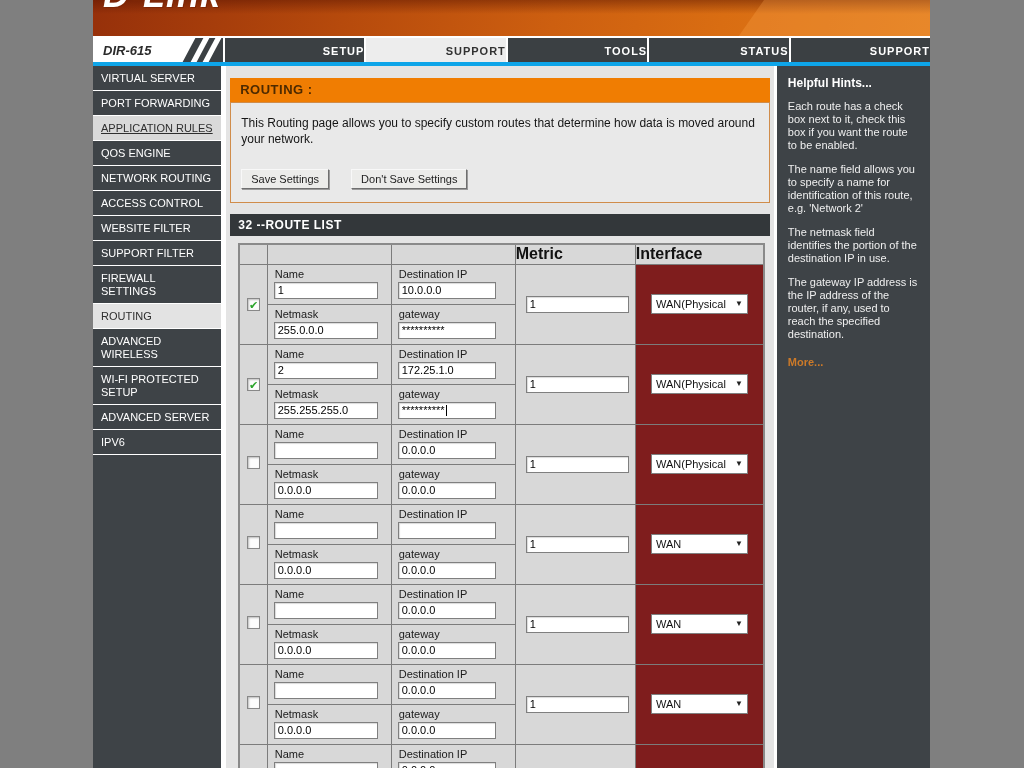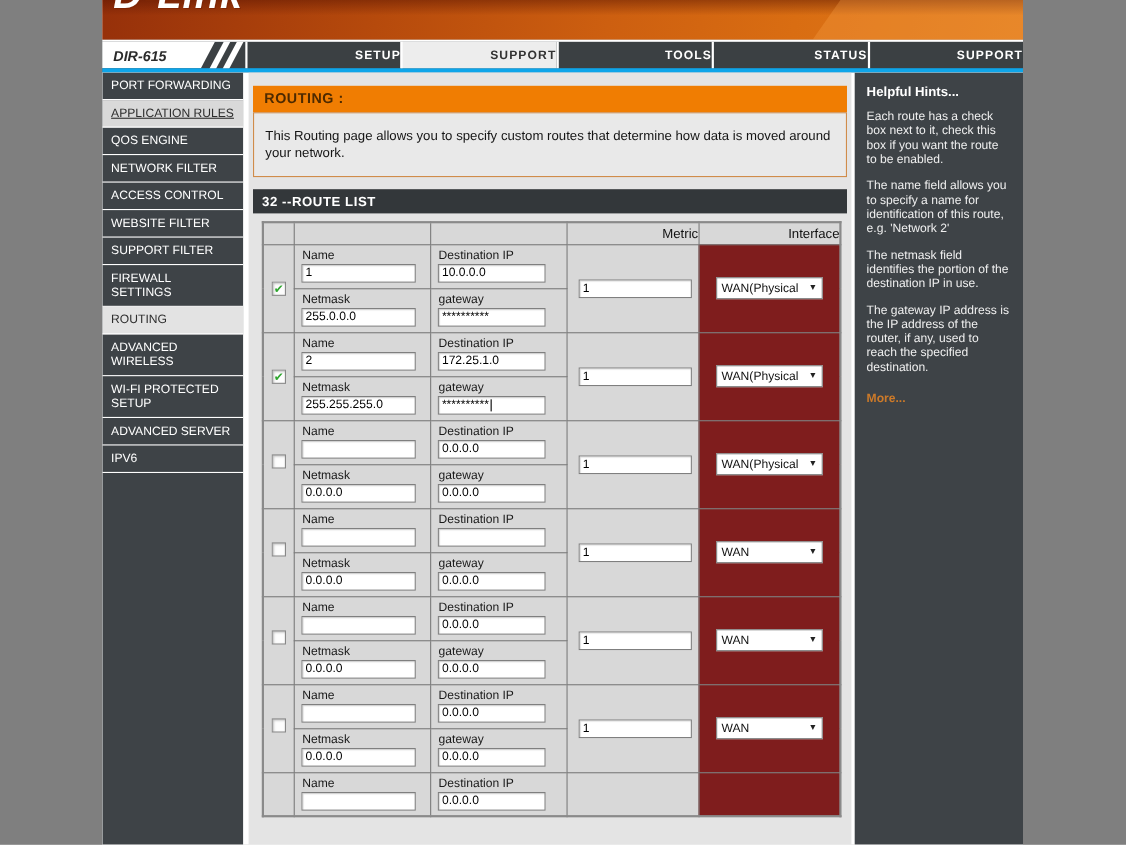--- a/index.html
+++ b/index.html
@@ -54,21 +54,21 @@
   .btn-row{margin-top:22px;display:flex;gap:22px;}
   .btn{font-family:"Liberation Sans","DejaVu Sans",sans-serif;font-size:11px;color:#1e1e1e;background:#ececea;
     border:1px solid;border-color:#f8f8f8 #6f6f6f #6f6f6f #f8f8f8;box-shadow:1px 1px 0 #9b9b9b;
     padding:3px 9px;cursor:pointer;}
   .routelist-bar{margin-top:11px;height:22px;background:var(--bar-dark);color:#fff;font-size:12px;font-weight:bold;
     line-height:22px;padding-left:8px;letter-spacing:.5px;}
 
   
   table.routes{margin:7px 0 0 8px;border-collapse:collapse;background:#d8d8d8;border:2px solid #8a8a8a;}
   table.routes th,table.routes td{border:1px solid #7c7c7c;}
-  table.routes th{height:20px;font-size:12px;font-weight:normal;color:#111;background:#d8d8d8;text-align:right;}
+  table.routes th{height:20px;font-size:16px;font-weight:bold;color:#111;background:#d8d8d8;text-align:left;}
   td.cb-cell{text-align:center;vertical-align:middle;background:#d8d8d8;}
   td.field-cell{vertical-align:top;padding:2px 4px 3px 6px;background:#d8d8d8;height:40px;}
   .flabel{font-size:11px;color:#1a1a1a;margin:1px 0 2px 1px;}
   .tin{display:block;width:104px;height:17px;border:1px solid #7f7f7f;background:#fff;font-size:11px;
     padding:1px 3px;font-family:"Liberation Sans","DejaVu Sans",sans-serif;box-shadow:inset 1px 1px 1px rgba(0,0,0,.15);}
   td.dest-cell .tin{width:98px;}
   td.metric-cell{vertical-align:middle;padding-left:10px;background:#d8d8d8;}
   td.metric-cell .tin{width:103px;}
   td.iface-cell{vertical-align:middle;text-align:center;background:#7f1d1d;}
   .select{display:inline-flex;width:97px;height:20px;border:1px solid #7f7f7f;background:#fff;
@@ -110,39 +110,44 @@
           <div class="tab active">SUPPORT</div>
           <div class="tab">TOOLS</div>
           <div class="tab">STATUS</div>
           <div class="tab">SUPPORT</div>
         </div>
     </div>
 
     <div class="content">
 
       <nav class="sidebar" id="sidebar">
+          <div class="side-item normal">VIRTUAL SERVER</div>
           <div class="side-item normal">PORT FORWARDING</div>
           <div class="side-item hover">APPLICATION RULES</div>
           <div class="side-item normal">QOS ENGINE</div>
-          <div class="side-item normal">NETWORK FILTER</div>
+          <div class="side-item normal">NETWORK ROUTING</div>
           <div class="side-item normal">ACCESS CONTROL</div>
           <div class="side-item normal">WEBSITE FILTER</div>
           <div class="side-item normal">SUPPORT FILTER</div>
           <div class="side-item normal">FIREWALL SETTINGS</div>
           <div class="side-item active">ROUTING</div>
           <div class="side-item normal">ADVANCED WIRELESS</div>
           <div class="side-item normal">WI-FI PROTECTED SETUP</div>
           <div class="side-item normal">ADVANCED SERVER</div>
           <div class="side-item normal">IPV6</div>
         </nav>
 
       <main class="main">
         <div class="routing-bar">ROUTING :</div>
         <div class="desc-box">
           <p class="desc-text">This Routing page allows you to specify custom routes that determine how data is moved around your network.</p>
+          <div class="btn-row">
+            <button class="btn">Save Settings</button>
+            <button class="btn">Don't Save Settings</button>
+          </div>
         </div>
         <div class="routelist-bar">32 --ROUTE LIST</div>
 
         <table class="routes">
           <colgroup>
             <col style="width:28px">
               <col style="width:124px">
               <col style="width:124px">
             <col style="width:120px">
               <col style="width:129px">

